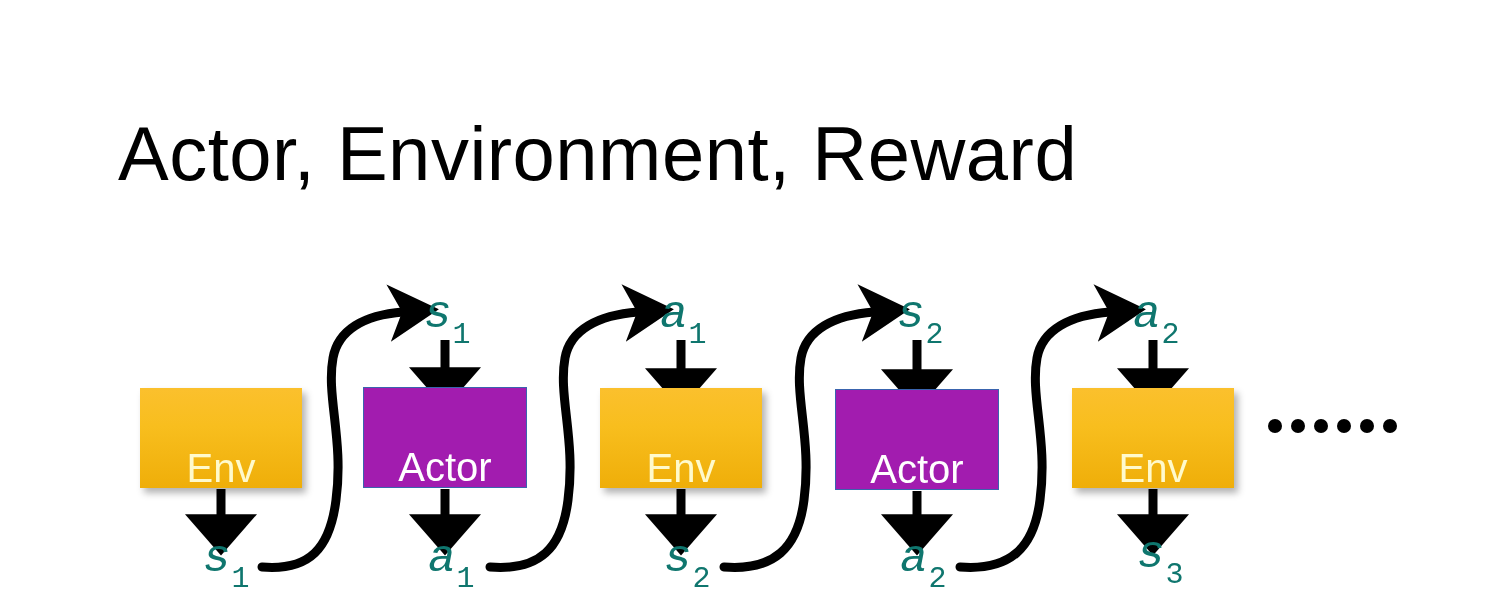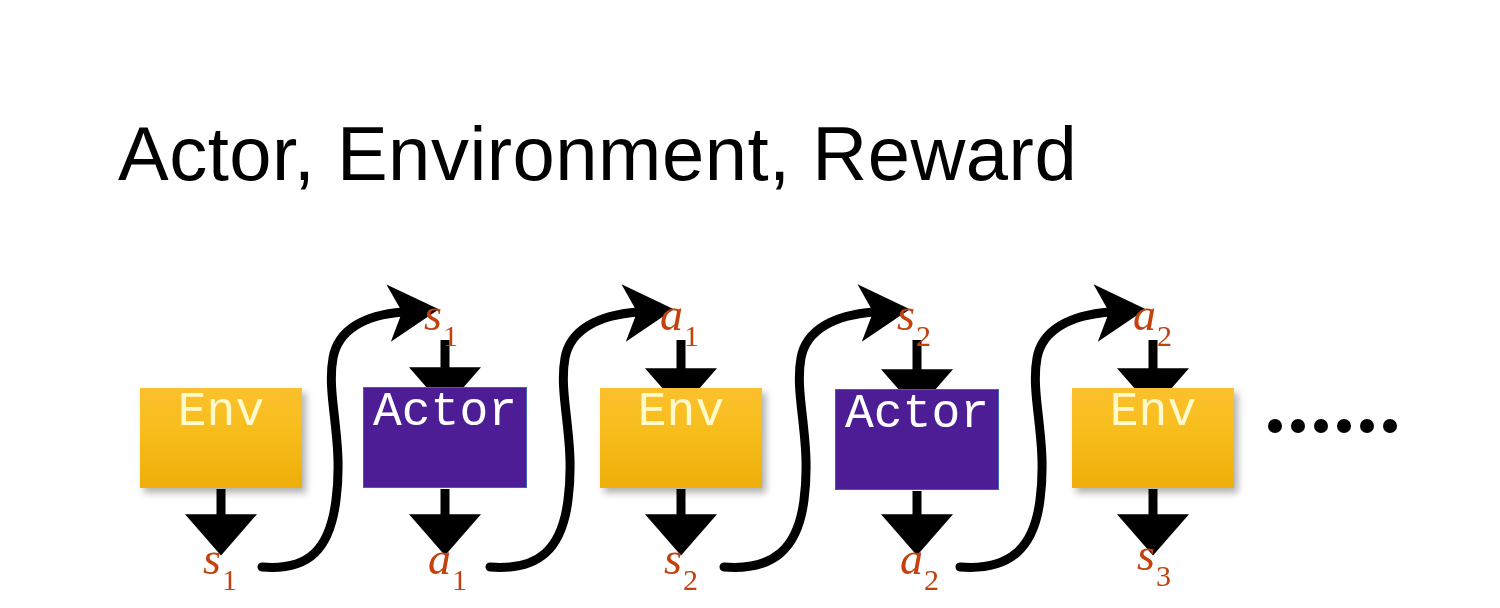--- a/index.html
+++ b/index.html
@@ -49,45 +49,45 @@
     width: 1500px;
     height: 608px;
     overflow: visible;
   }
 
   
   .node-box {
     position: absolute;
     box-sizing: border-box;
     display: flex;
-    align-items: flex-start;
+    align-items: flex-end;
     justify-content: center;
-    font-family: Liberation Mono, monospace;
+    font-family: Liberation Sans, sans-serif;
     font-weight: 400;
-    font-size: 48px;
+    font-size: 40px;
     line-height: 1;
   }
   .node-box.env {
     background: linear-gradient(180deg, #FBC02D 0%, #F8BE1E 38%, #EFAE09 100%);
     color: #FFFACC;
     box-shadow: 4px 5px 7px rgba(0,0,0,0.30);
   }
   .node-box.actor {
-    background: #4c1d95;
+    background: #a21caf;
     color: #FFFFFF;
     border: 1.5px solid #3A64AE;
   }
 
   
   .math-label {
     position: absolute;
-    font-family: Liberation Serif, serif;
+    font-family: Liberation Mono, monospace;
     font-style: italic;
     font-size: 46px;
-    color: #c2410c;
+    color: #0f766e;
     white-space: nowrap;
     line-height: 1;
   }
   .math-label .sub {
     font-size: 30px;
     font-style: normal;
     vertical-align: sub;
     position: relative;
     top: 6px;
     left: 1px;

